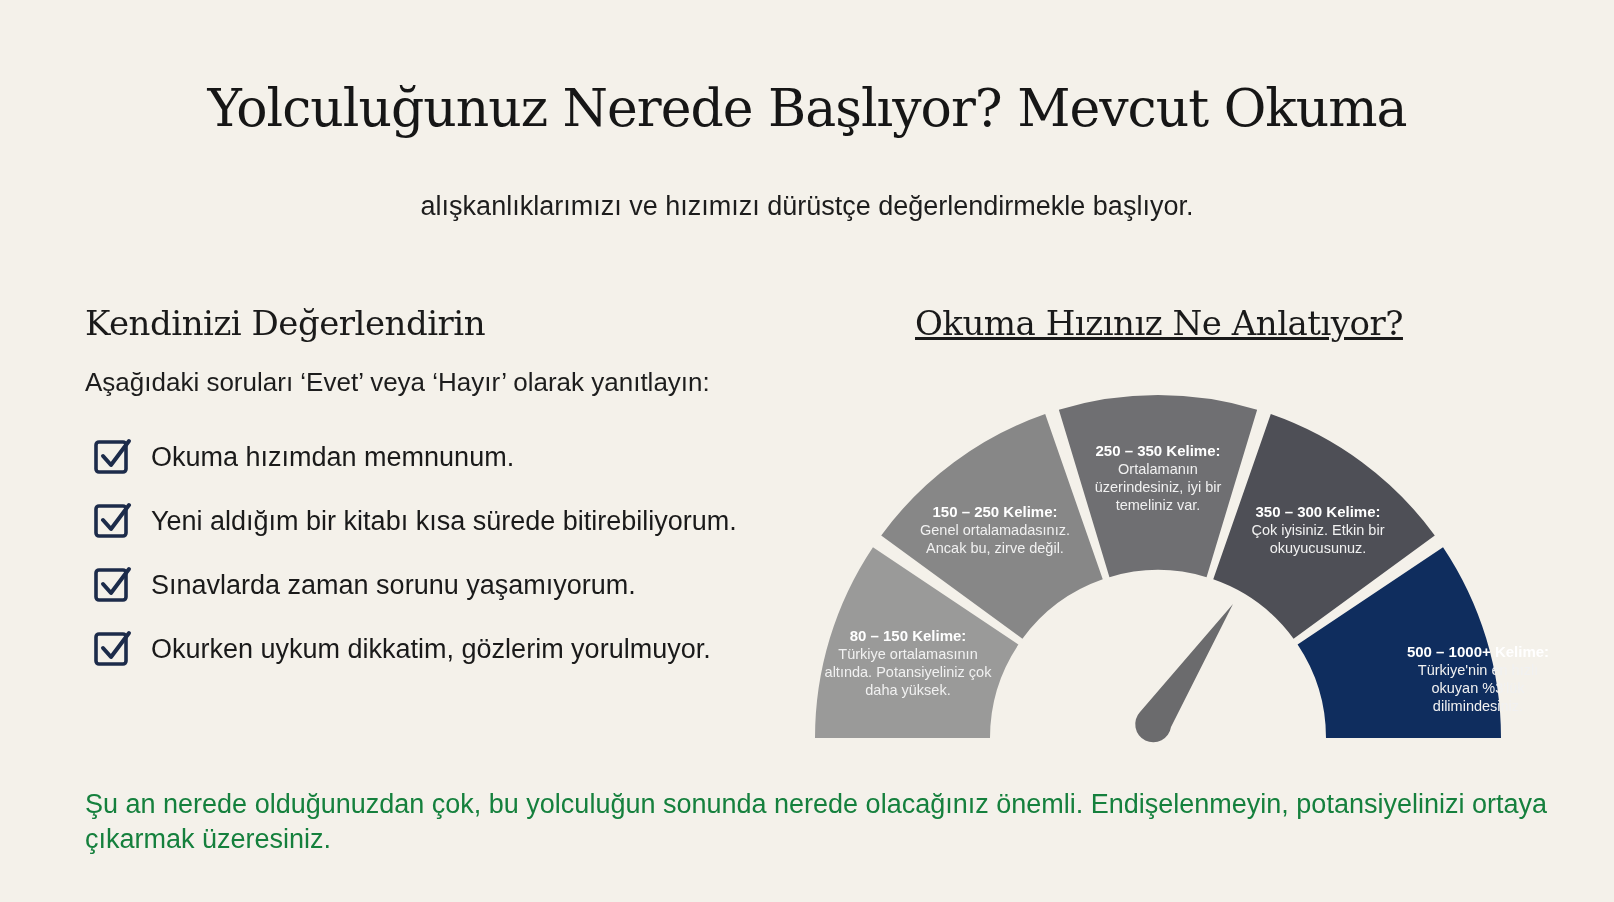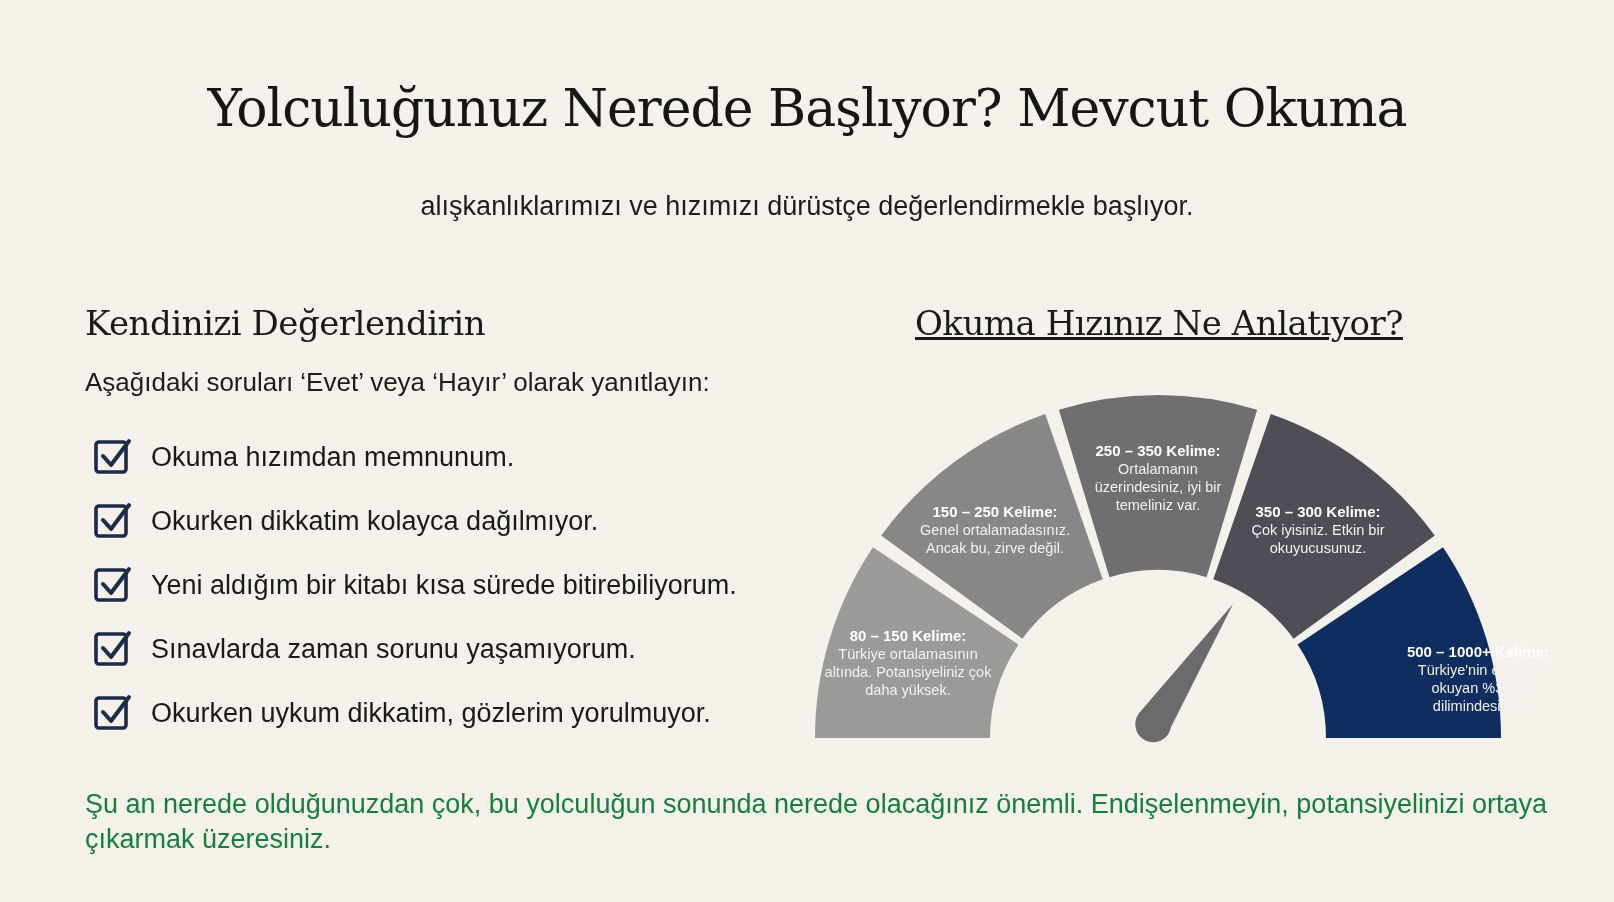--- a/index.html
+++ b/index.html
@@ -74,27 +74,20 @@
       <rect x="3" y="6" width="30" height="30" rx="3" fill="none" stroke="#1c2b4a" stroke-width="3.6"></rect>
       <path d="M10 20 L18 29 L36 5" fill="none" stroke="#1c2b4a" stroke-width="4" stroke-linecap="round" stroke-linejoin="round"></path>
     </svg>
     <span class="check-text">Okuma hızımdan memnunum.</span>
   </li>
   <li>
     <svg class="check-icon" viewBox="0 0 42 42">
       <rect x="3" y="6" width="30" height="30" rx="3" fill="none" stroke="#1c2b4a" stroke-width="3.6"></rect>
       <path d="M10 20 L18 29 L36 5" fill="none" stroke="#1c2b4a" stroke-width="4" stroke-linecap="round" stroke-linejoin="round"></path>
     </svg>
-    <span class="check-text">Okurken dikkatim kolayca dağılmıyor.</span>
-  </li>
-  <li>
-    <svg class="check-icon" viewBox="0 0 42 42">
-      <rect x="3" y="6" width="30" height="30" rx="3" fill="none" stroke="#1c2b4a" stroke-width="3.6"></rect>
-      <path d="M10 20 L18 29 L36 5" fill="none" stroke="#1c2b4a" stroke-width="4" stroke-linecap="round" stroke-linejoin="round"></path>
-    </svg>
     <span class="check-text">Yeni aldığım bir kitabı kısa sürede bitirebiliyorum.</span>
   </li>
   <li>
     <svg class="check-icon" viewBox="0 0 42 42">
       <rect x="3" y="6" width="30" height="30" rx="3" fill="none" stroke="#1c2b4a" stroke-width="3.6"></rect>
       <path d="M10 20 L18 29 L36 5" fill="none" stroke="#1c2b4a" stroke-width="4" stroke-linecap="round" stroke-linejoin="round"></path>
     </svg>
     <span class="check-text">Sınavlarda zaman sorunu yaşamıyorum.</span>
   </li>
   <li>

